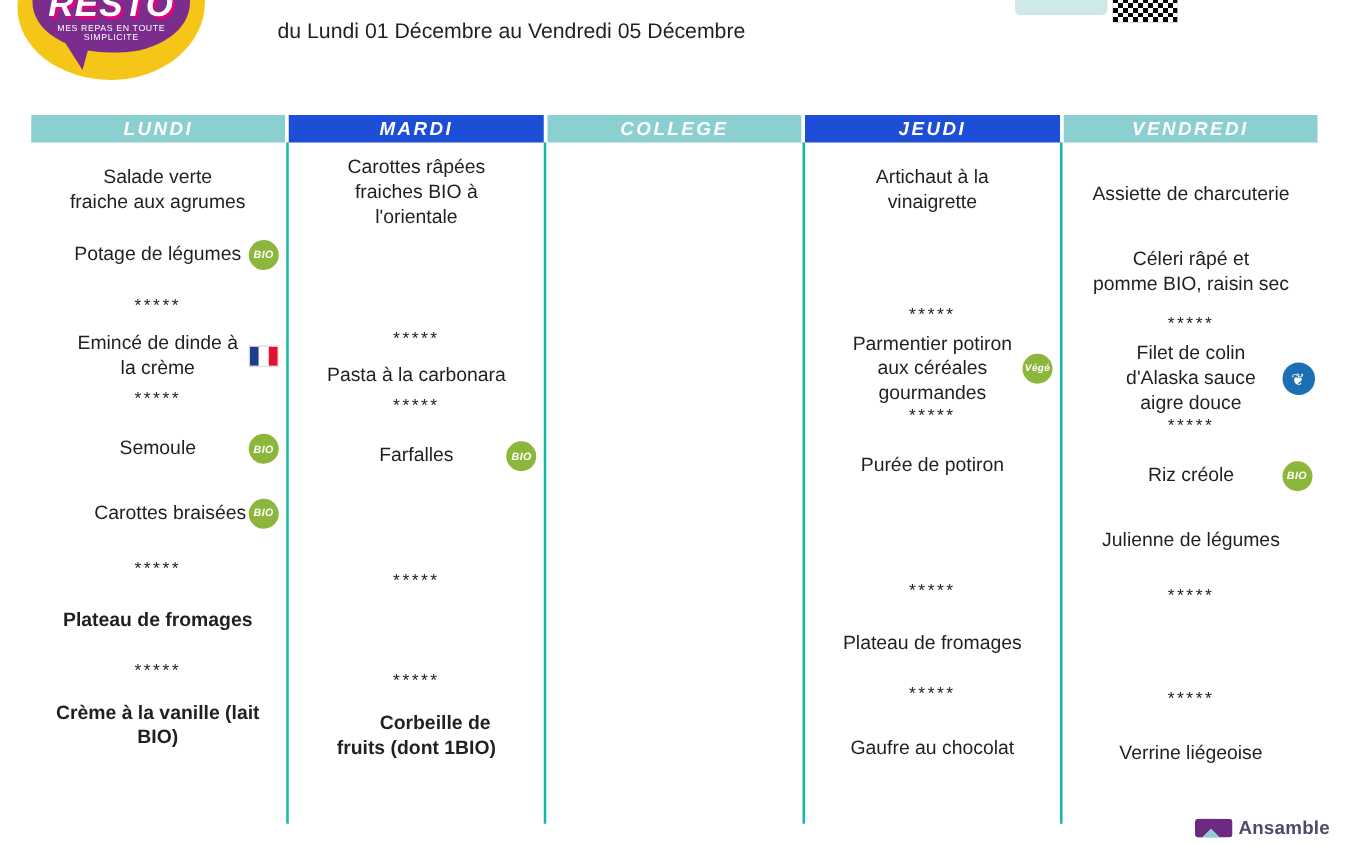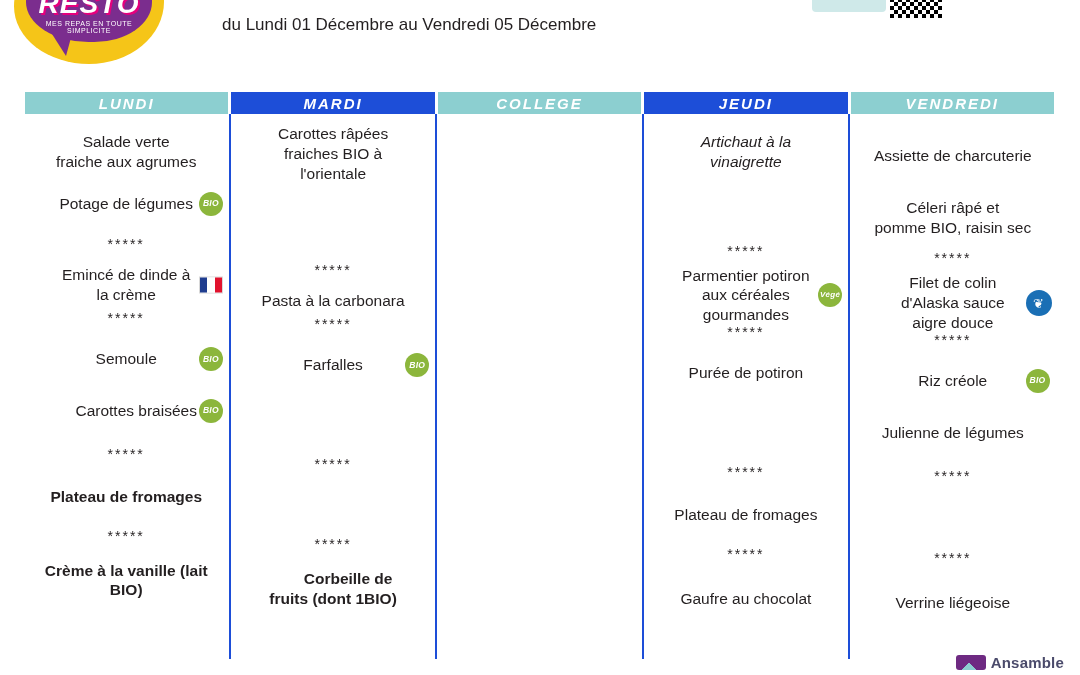--- a/index.html
+++ b/index.html
@@ -160,21 +160,21 @@
     border-left: 3px solid #ffffff;
     border-right: 3px solid #ffffff;
   }
   .menu-table thead th.teal   { background: #8ccfd0; }
   .menu-table thead th.purple { background: #1d4ed8; }
 
   .menu-table tbody td {
     vertical-align: top;
     padding: 10px 10px 0 10px;
     border-left: 2px solid #3f3f3f;
-    border-right: 2px solid #1d4ed8;
+    border-right: 2px solid #14b8a6;
     height: 535px;
   }
   .menu-table tbody td:first-child { border-left: none; }
   .menu-table tbody td:last-child  { border-right: none; }
 
   .course {
     position: relative;
     text-align: center;
     font-size: 15.5px;
     line-height: 1.28;
@@ -362,21 +362,21 @@
           <div class="sep">*****</div>
           <div class="spacer" style="height: 66px;"></div>
           <div class="sep">*****</div>
           <div class="spacer" style="height: 18px;"></div>
           <div class="course bold"><span style="white-space: pre-line; margin-left: 30px;">Corbeille de
 fruits (dont 1BIO)</span></div>
         </td>
         <td></td>
         <td>
           <div class="spacer" style="height: 8px;"></div>
-          <div class="course"><span style="white-space: pre-line; font-style: italic;">Artichaut à la
+          <div class="course"><span style="white-space: pre-line;">Artichaut à la
 vinaigrette</span></div>
           <div class="spacer" style="height: 72px;"></div>
           <div class="sep">*****</div>
           <div class="spacer" style="height: 8px;"></div>
           <div class="course"><span style="white-space: pre-line; text-align: center;">Parmentier potiron
 aux céréales
 gourmandes</span><span class="badge vege right">Végé</span></div>
           <div class="sep">*****</div>
           <div class="spacer" style="height: 24px;"></div>
           <div class="course"><span style="white-space: pre-line;">Purée de potiron</span></div>

